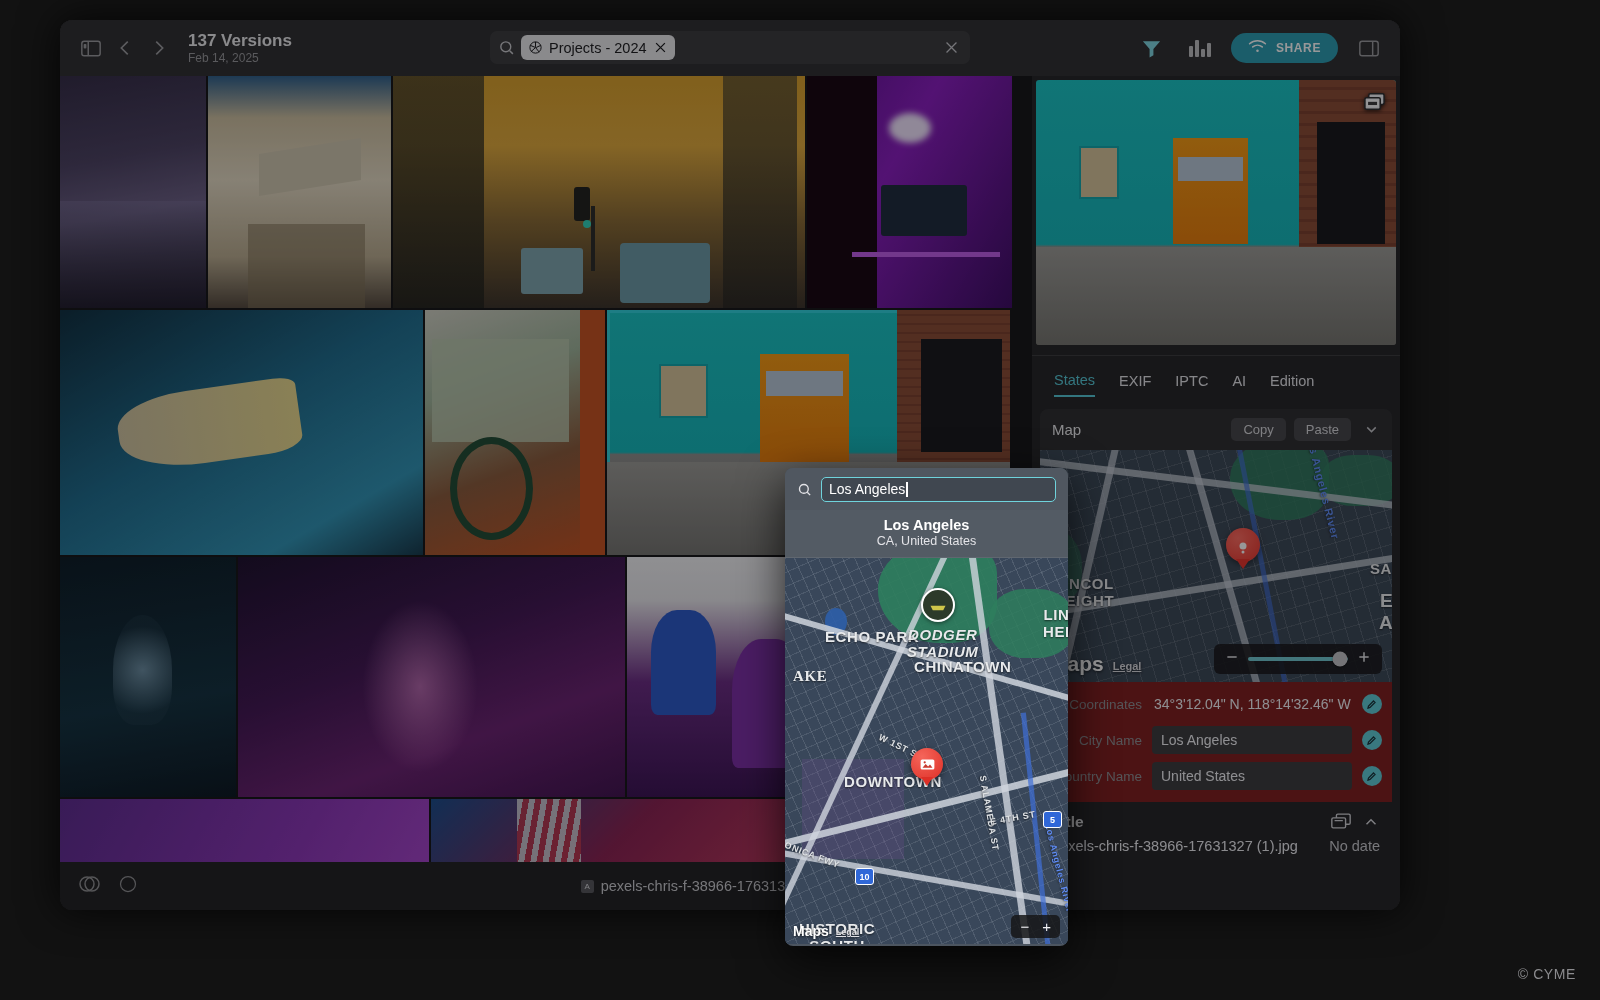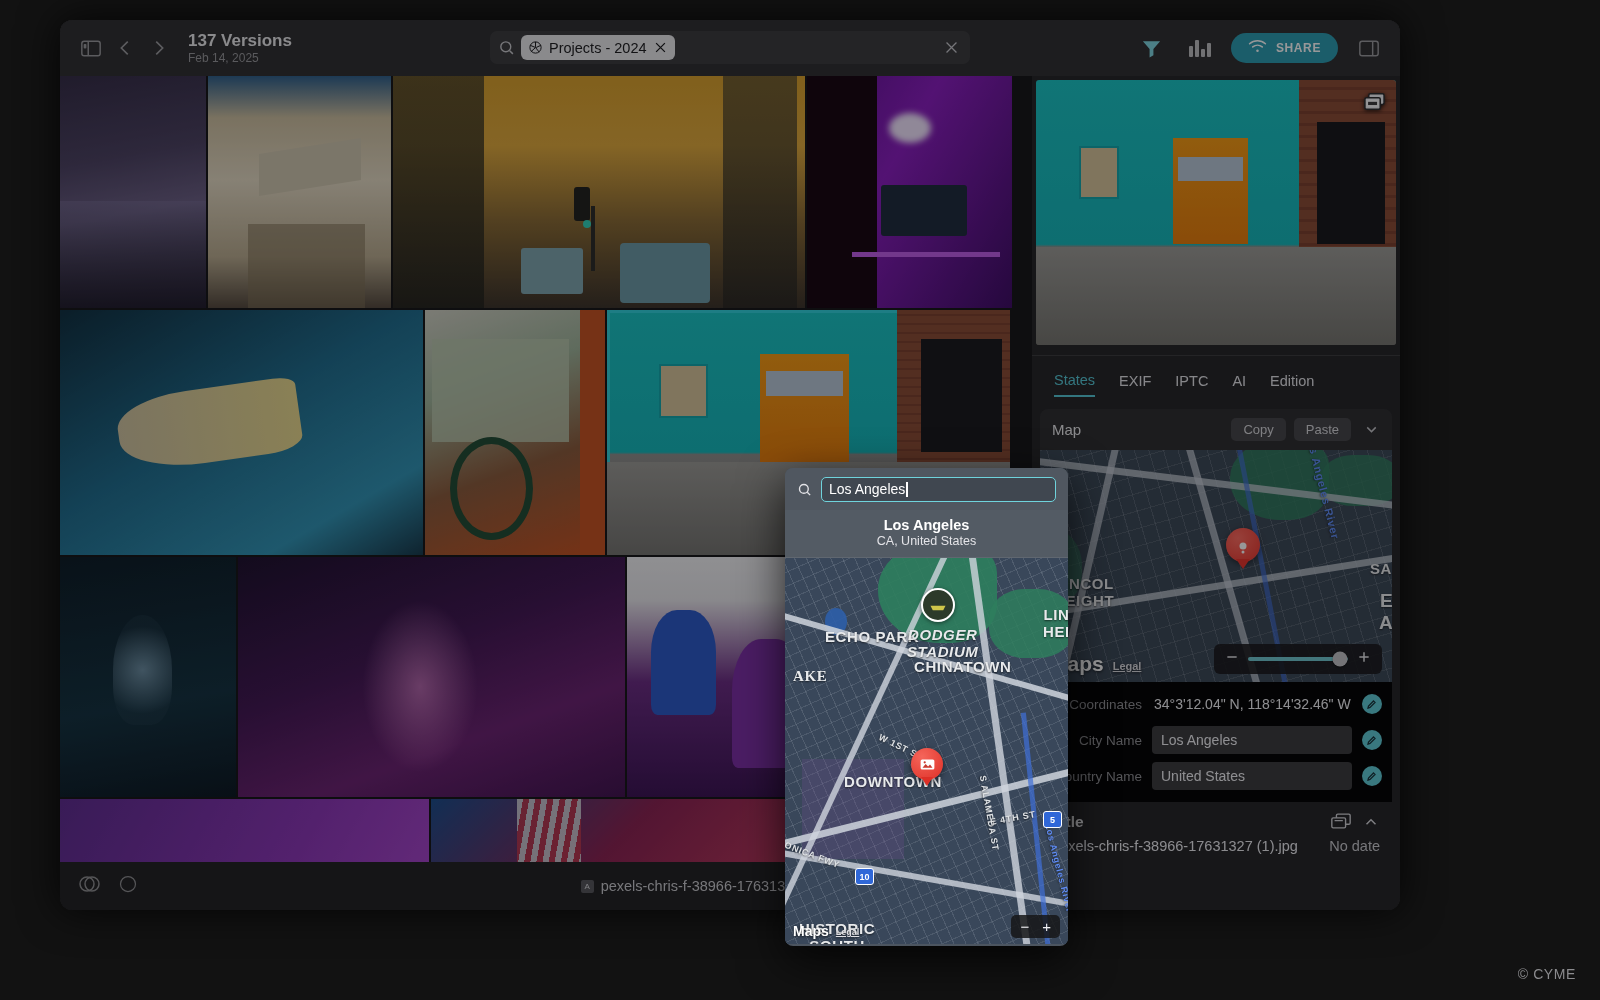--- a/index.html
+++ b/index.html
@@ -176,21 +176,21 @@
     display: flex; align-items: center; gap: 8px; padding: 0 10px;
     color: #e7e7ea;
   }
   .zoom-track { flex: 1; height: 4px; background: #6ec7cf; border-radius: 3px; position: relative; }
   .zoom-knob {
     position: absolute; right: 8px; top: 50%; transform: translate(50%,-50%);
     width: 15px; height: 15px; border-radius: 50%; background: #c3c3c6;
     box-shadow: 0 1px 2px rgba(0,0,0,.5);
   }
 
-  .fields { margin: 0 8px; background: #000000; padding: 8px 10px 10px 10px; }
+  .fields { margin: 0 8px; background: #7f1d1d; padding: 8px 10px 10px 10px; }
   .frow { display: flex; align-items: center; gap: 10px; margin-bottom: 8px; }
   .flabel { width: 92px; text-align: right; font-size: 13.5px; color: #8e8e92; flex: none; white-space: nowrap;}
   .fval {
     flex: 1; background: #3a3a3c; border-radius: 4px;
     padding: 6px 9px; font-size: 14px; color: #f0f0f3; white-space: nowrap; overflow: hidden;
   }
   .fval.plain { background: none; padding-left: 2px; }
   .edit-badge {
     width: 20px; height: 20px; border-radius: 50%;
     background: #5ecad4; display: flex; align-items: center; justify-content: center;

